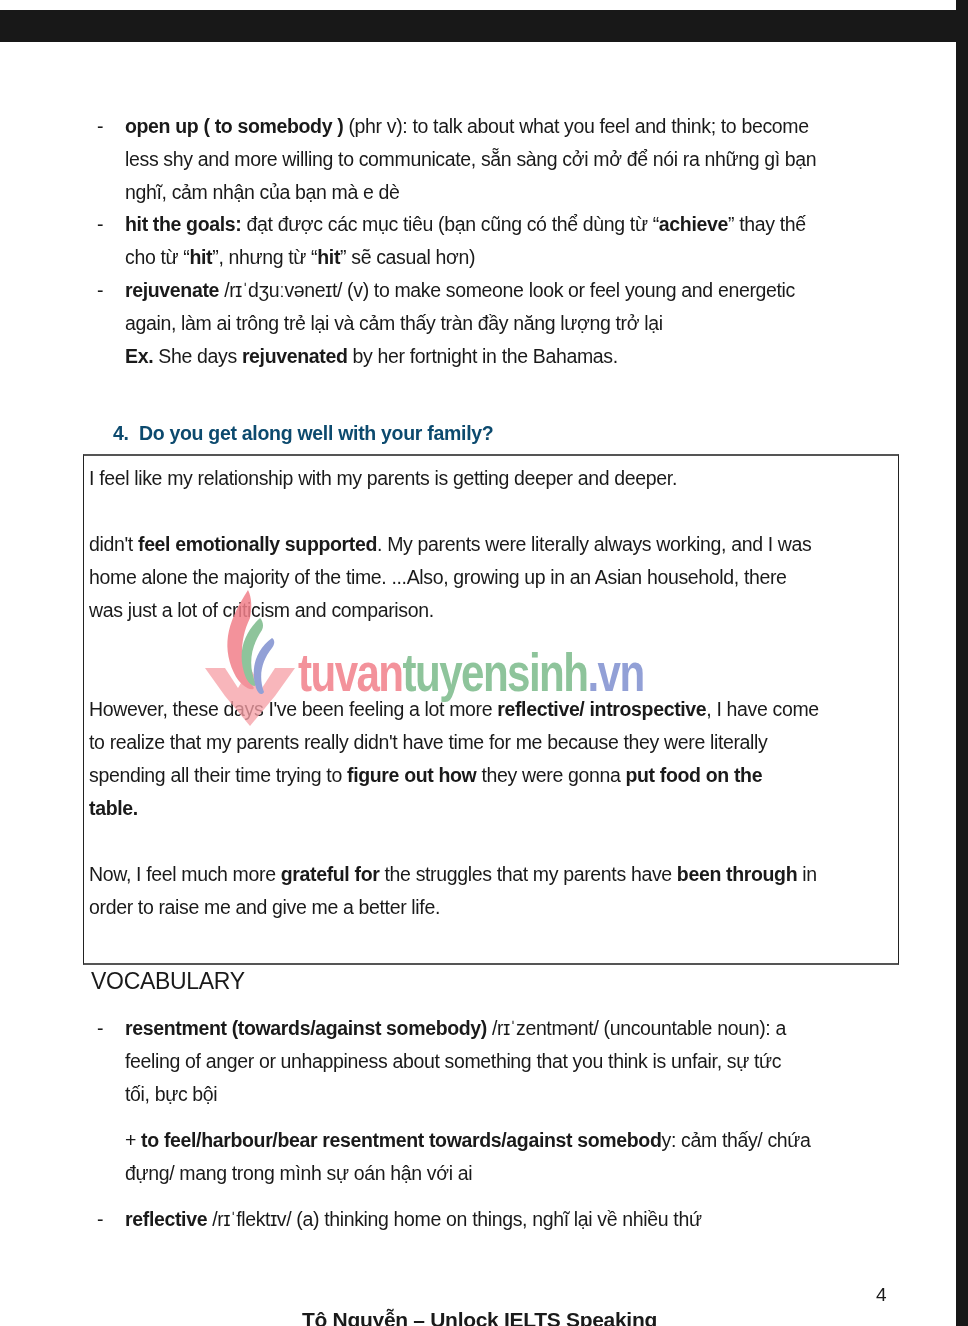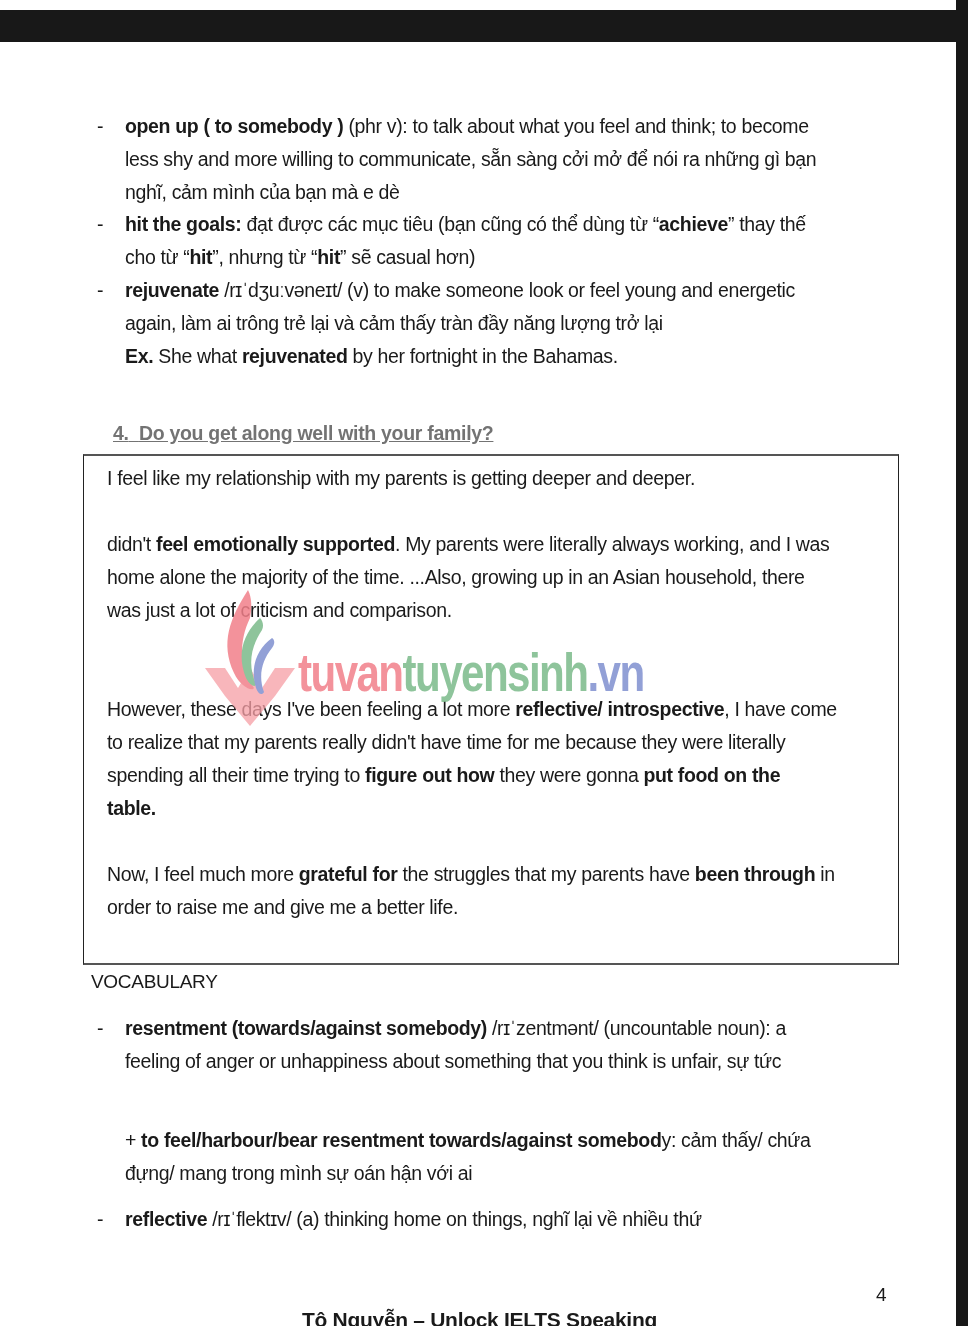--- a/index.html
+++ b/index.html
@@ -66,45 +66,44 @@
     }
     b {
       font-weight: bold;
     }
     .heading {
       position: absolute;
       left: 113px;
       top: 420px;
       font-size: 19.5px;
       font-weight: bold;
-      color: #737373;
+      color: #0c4a6e;
       letter-spacing: -0.3px;
       white-space: nowrap;
-      text-decoration: underline;
     }
     .answer-box {
       position: absolute;
       left: 83px;
       top: 454px;
       width: 816px;
       height: 511px;
       border: 1px solid #222;
       border-top: 2px solid #555;
       border-bottom: 2px solid #555;
       box-sizing: border-box;
     }
     .para {
       position: absolute;
-      left: 23px;
+      left: 5px;
     }
     .vocab-label {
       position: absolute;
       left: 91px;
       top: 965px;
-      font-size: 19px;
+      font-size: 23px;
       line-height: 33px;
       letter-spacing: -0.3px;
     }
     .sub-entry {
       position: absolute;
       left: 125px;
     }
     .page-number {
       position: absolute;
       left: 876px;
@@ -151,38 +150,38 @@
 
 <div class="top-bar"></div>
 
 <div class="page">
 
   <div class="bullet text" style="top:68px;">
     <span class="dash">-</span>
     <div class="bullet-body">
       <span class="line"><b>open up ( to somebody )</b><span> (phr v): to talk about what you feel and think; to become</span></span>
       <span class="line">less shy and more willing to communicate, sẵn sàng cởi mở để nói ra những gì bạn</span>
-      <span class="line">nghĩ, cảm mình của bạn mà e dè</span>
+      <span class="line">nghĩ, cảm nhận của bạn mà e dè</span>
     </div>
   </div>
 
   <div class="bullet text" style="top:166px;">
     <span class="dash">-</span>
     <div class="bullet-body">
       <span class="line"><b>hit the goals:</b><span> đạt được các mục tiêu (bạn cũng có thể dùng từ “</span><b>achieve</b><span>” thay thế</span></span>
       <span class="line"><span>cho từ “</span><b>hit</b><span>”, nhưng từ “</span><b>hit</b><span>” sẽ casual hơn)</span></span>
     </div>
   </div>
 
   <div class="bullet text" style="top:232px;">
     <span class="dash">-</span>
     <div class="bullet-body">
       <span class="line"><b>rejuvenate</b><span> /rɪˈdʒuːvəneɪt/ (v)  to make someone look or feel young and energetic</span></span>
       <span class="line">again, làm ai trông trẻ lại và cảm thấy tràn đầy năng lượng trở lại</span>
-      <span class="line"><b>Ex.</b><span> She what </span><b>rejuvenated</b><span> by her fortnight in the Bahamas.</span></span>
+      <span class="line"><b>Ex.</b><span> She days </span><b>rejuvenated</b><span> by her fortnight in the Bahamas.</span></span>
     </div>
   </div>
 
   <div class="heading" style="top:380px;">
     <span>4.</span>&nbsp;&nbsp;<span>Do you get along well with your family?</span>
   </div>
 
   <div class="answer-box" style="top:412px;">
     <div class="para text" style="top:6px;">
       <span class="line">I feel like my relationship with my parents is getting deeper and deeper.</span>
@@ -221,20 +220,21 @@
     <div class="wm-text"><span class="wm-a">tuvan</span><span class="wm-b">tuyensinh</span><span class="wm-c">.vn</span></div>
   </div>
 
   <div class="vocab-label" style="top:923px;">VOCABULARY</div>
 
   <div class="bullet text" style="top:970px;">
     <span class="dash">-</span>
     <div class="bullet-body">
       <span class="line"><b>resentment (towards/against somebody)</b><span> /rɪˈzentmənt/ (uncountable noun): a</span></span>
       <span class="line">feeling of anger or unhappiness about something that you think is unfair, sự tức</span>
+      <span class="line">tối, bực bội</span>
     </div>
   </div>
 
   <div class="sub-entry text" style="top:1082px;">
     <span class="line"><span>+ </span><b>to feel/harbour/bear resentment towards/against somebod</b><span>y: cảm thấy/ chứa</span></span>
     <span class="line">đựng/ mang trong mình sự oán hận với ai</span>
   </div>
 
   <div class="bullet text" style="top:1161px;">
     <span class="dash">-</span>

